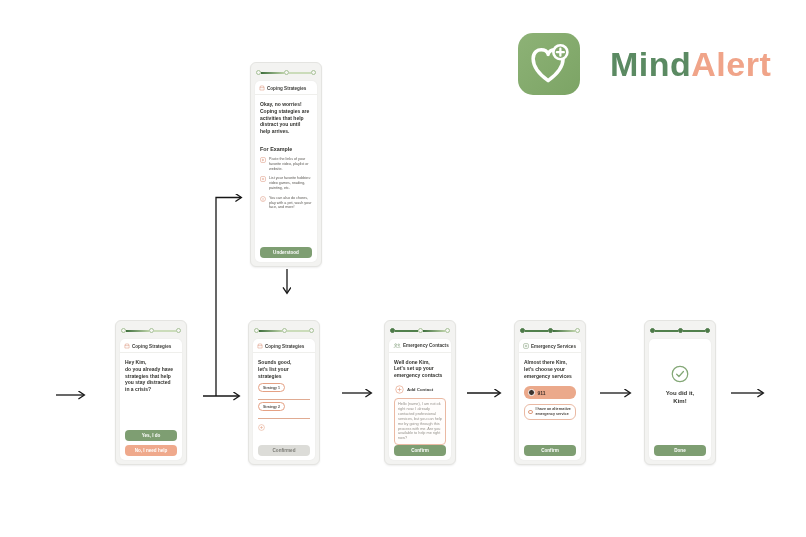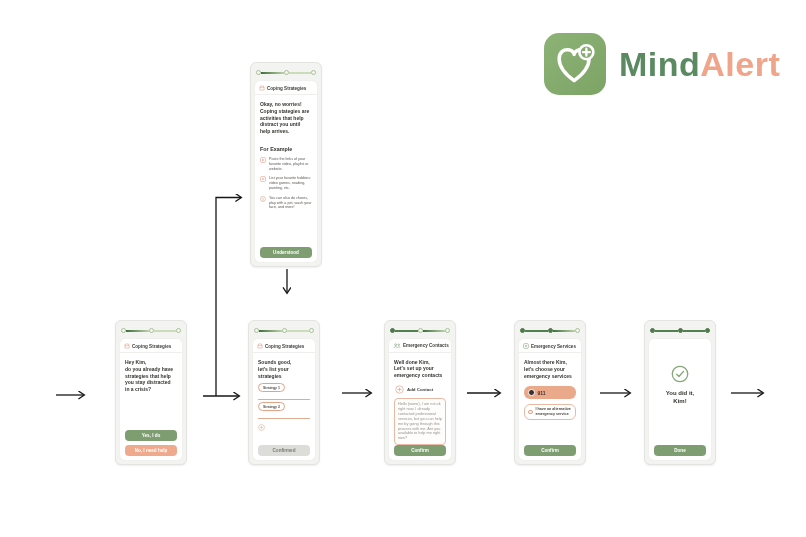--- a/index.html
+++ b/index.html
@@ -4,21 +4,21 @@
 <style>
   html,body{margin:0;padding:0;}
   body{
     width:806px;height:537px;position:relative;background:#ffffff;
     font-family:"Liberation Sans", sans-serif;overflow:hidden;
   }
   
   #flow-arrows{position:absolute;left:0;top:0;pointer-events:none;}
 
   
-  .logo{position:absolute;left:544px;top:33px;display:flex;align-items:center;gap:13px;}
+  .logo{position:absolute;left:518px;top:33px;display:flex;align-items:center;gap:30px;}
   .logo-icon{width:62px;height:62px;border-radius:15px;background:linear-gradient(135deg,#8db276,#7ca465);
     display:flex;align-items:center;justify-content:center;}
   .logo-text{font-size:34px;font-weight:bold;letter-spacing:0.5px;}
   .logo-text .mind{color:#5b8a62;}
   .logo-text .alert{color:#f0a489;}
 
   
   .phone{position:absolute;width:72px;background:#f3f3f1;border:1px solid #e4e4e1;
     border-radius:6px;box-shadow:0 1px 2px rgba(0,0,0,0.07);display:flex;flex-direction:column;box-sizing:border-box;}
   .p-top{left:250px;top:62px;height:205px;}

